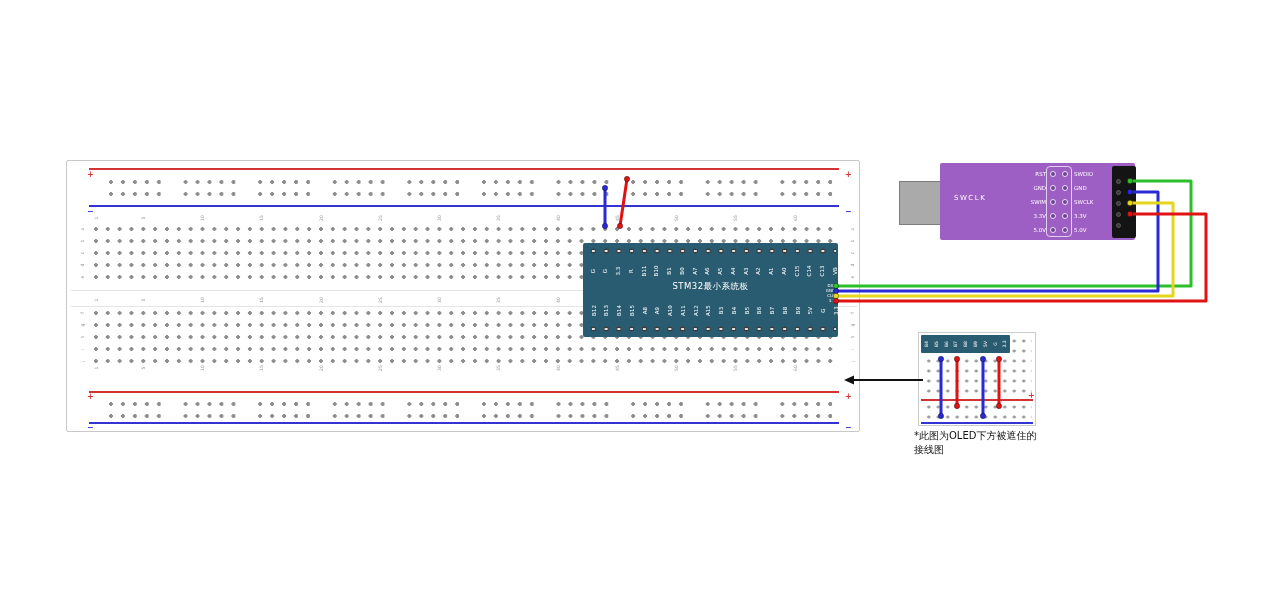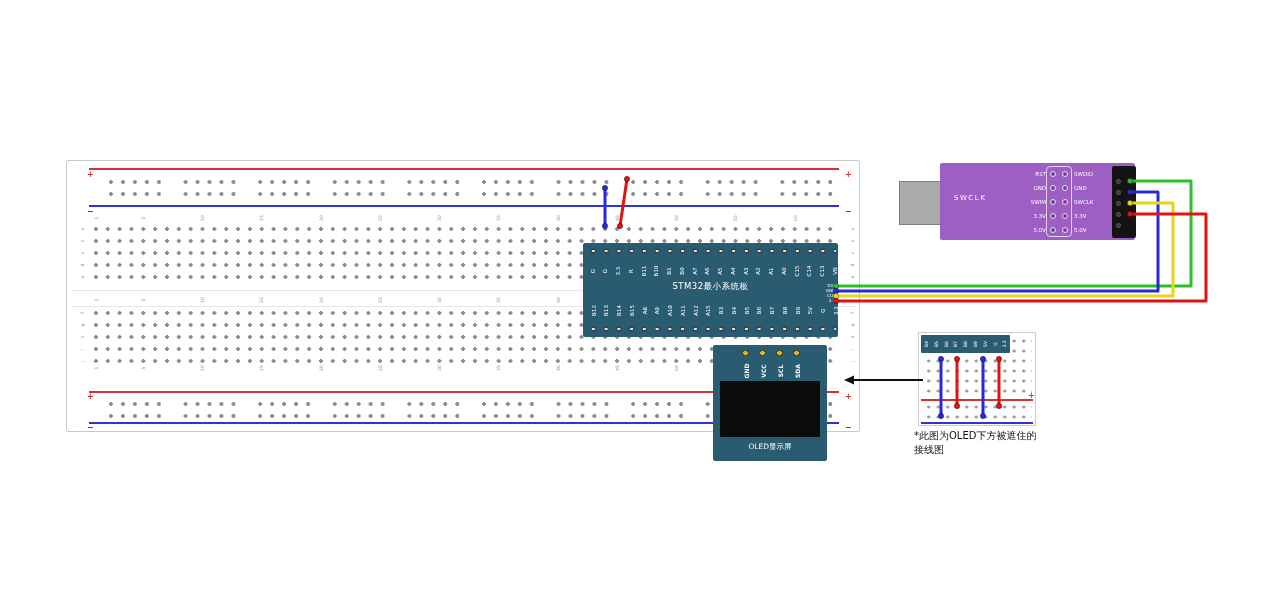--- a/index.html
+++ b/index.html
@@ -195,31 +195,20 @@
       </div>
     <div class="pin-strip" style="left:3.6px;top:82px;width:249px"></div>
     <div id="swd-labels">
         <span class="swd">DIO</span>
         <span class="swd">GND</span>
         <span class="swd">CLK</span>
         <span class="swd">3.3</span>
       </div>
   </div>
 
-  <div id="oled-module" class="module" style="background: rgb(42, 92, 113);">
-    <div class="oled-pinrow" style="left:23.5px;top:4px;width:68px"></div>
-    <div class="pins-band" style="left:23.5px;top:13px;width:68px;height:26px">
-        <span class="ocell">GND</span>
-        <span class="ocell">VCC</span>
-        <span class="ocell">SCL</span>
-        <span class="ocell">SDA</span>
-      </div>
-    <div id="oled-screen"></div>
-    <div class="board-title" id="oled-title">OLED显示屏</div>
-  </div>
 
   <div id="usb-plug"></div>
 
   <div id="stlink-board" class="module" style="background: rgb(157, 95, 195);">
     <div id="stlink-title">SWCLK</div>
     <div class="lcol" id="stlink-left-pins">
         <span class="lrow">RST</span>
         <span class="lrow">GND</span>
         <span class="lrow">SWIM</span>
         <span class="lrow">3.3V</span>

